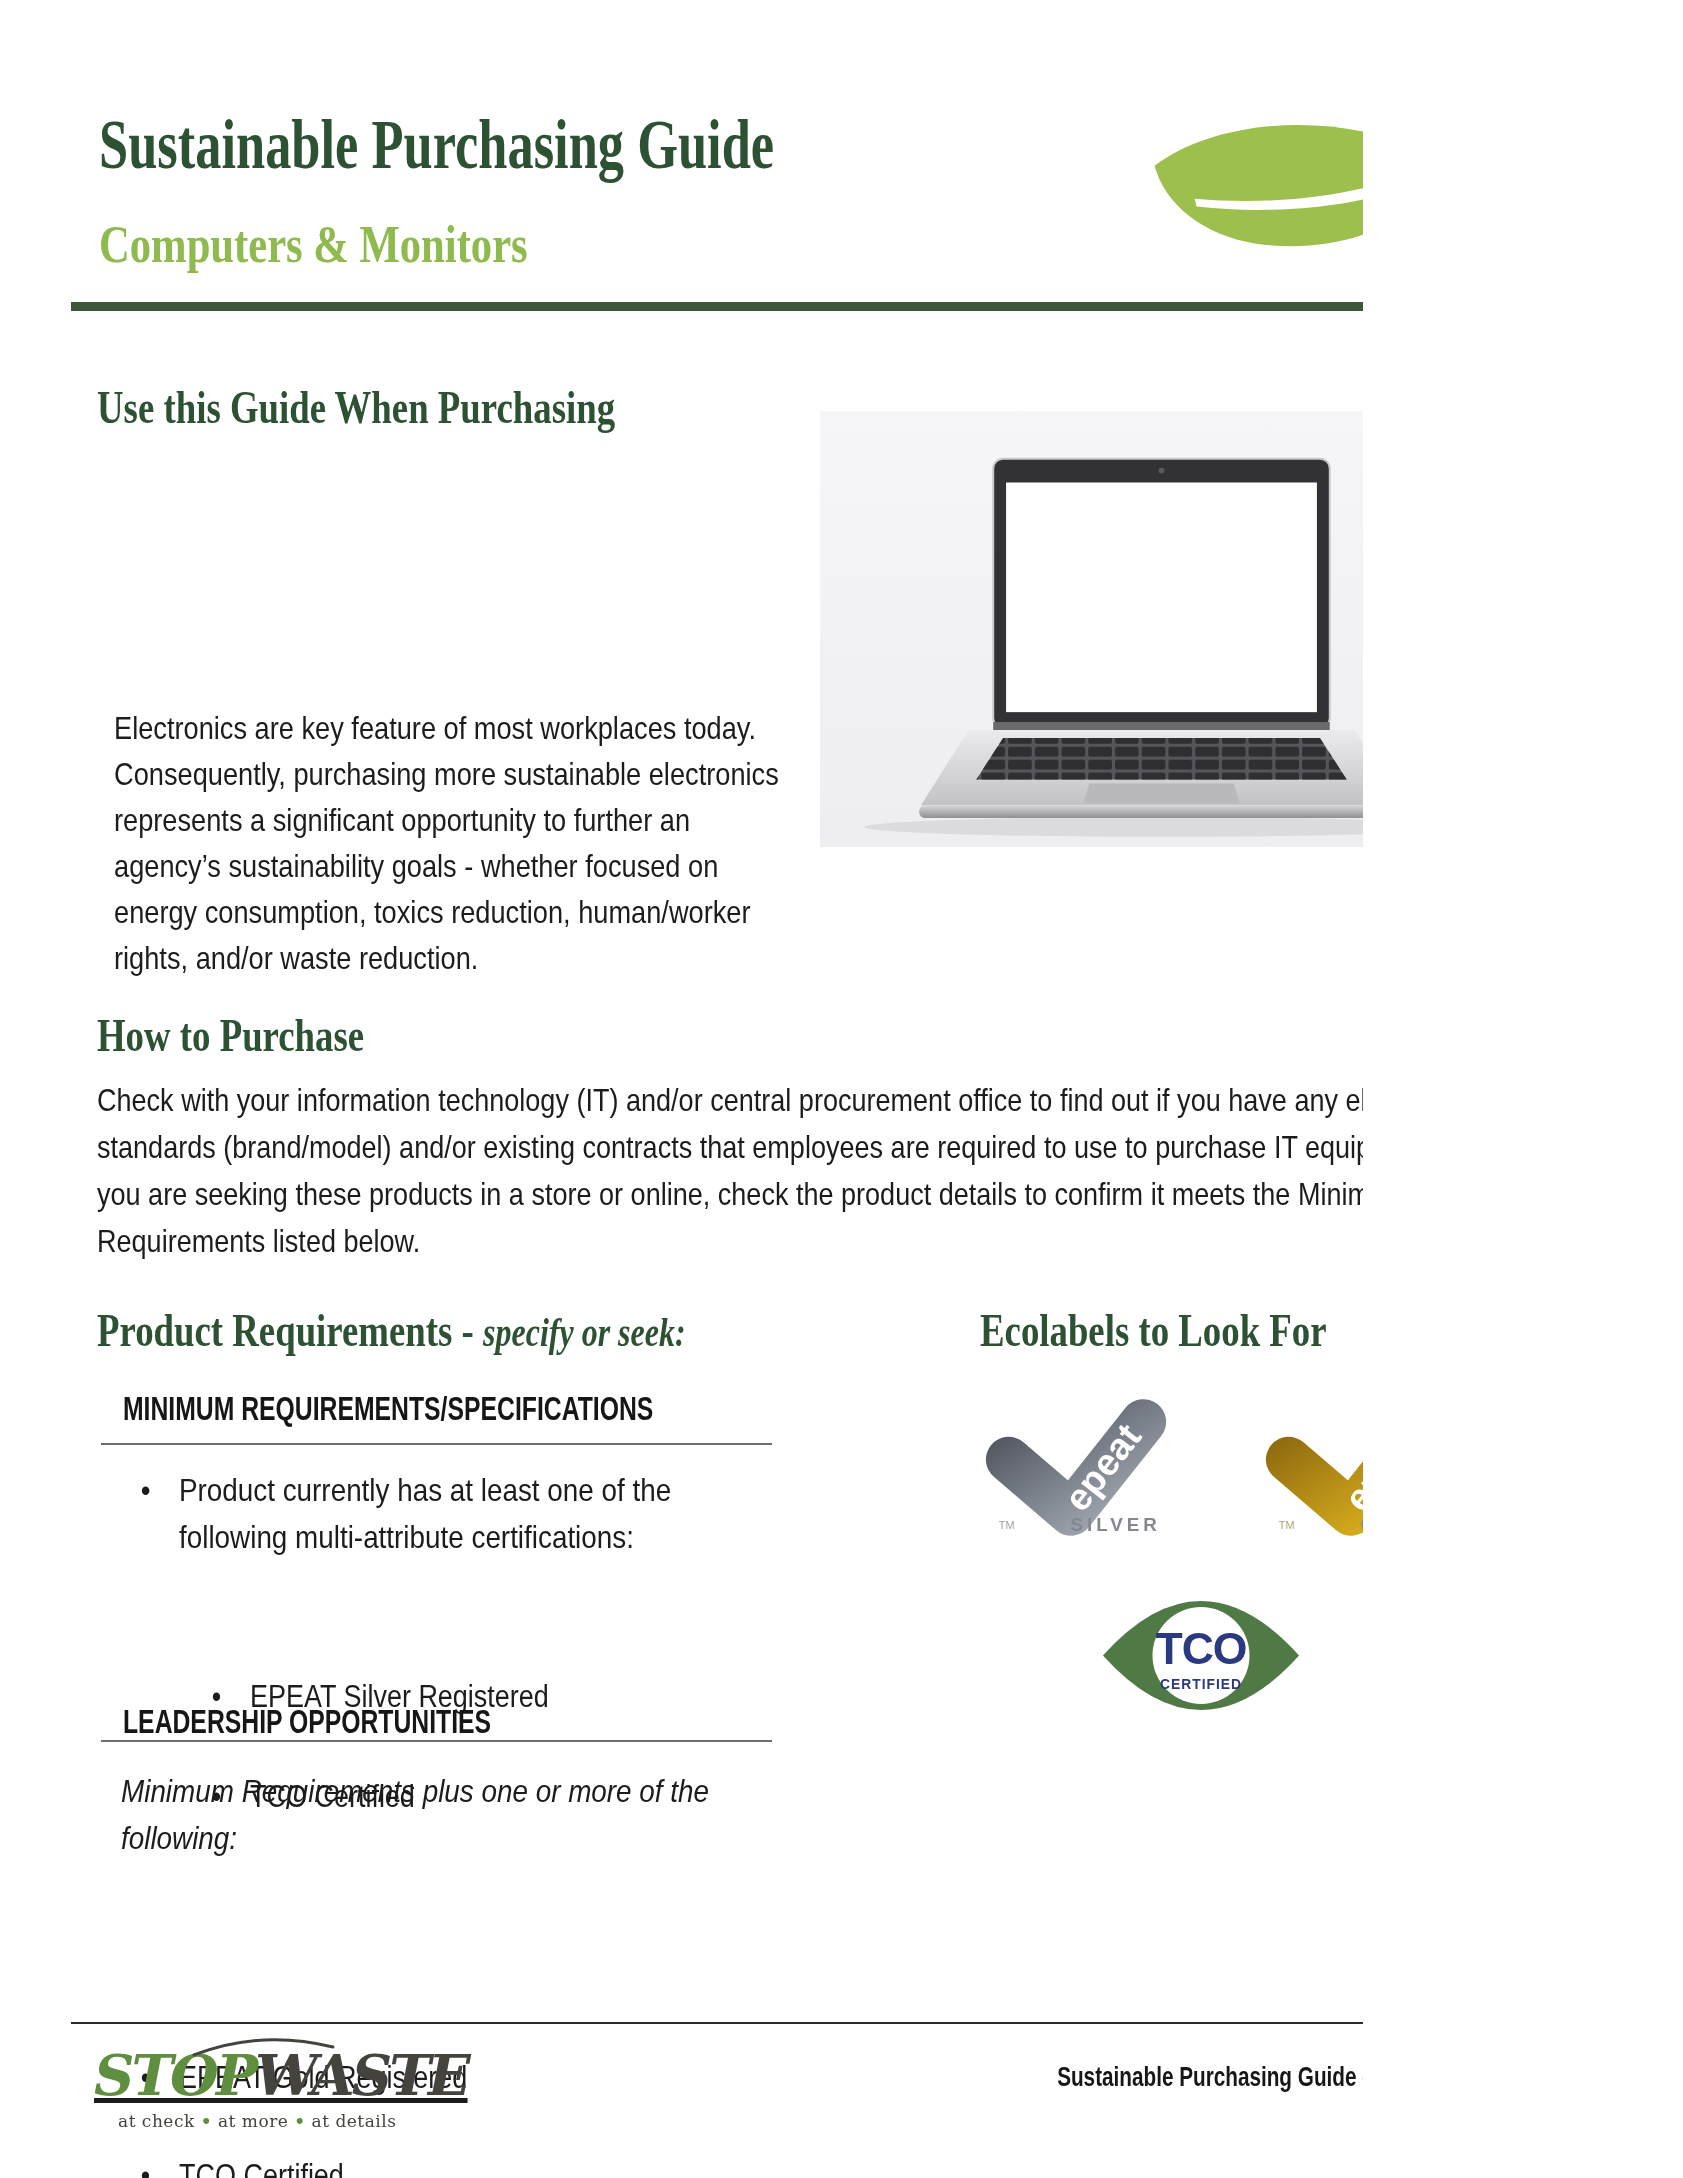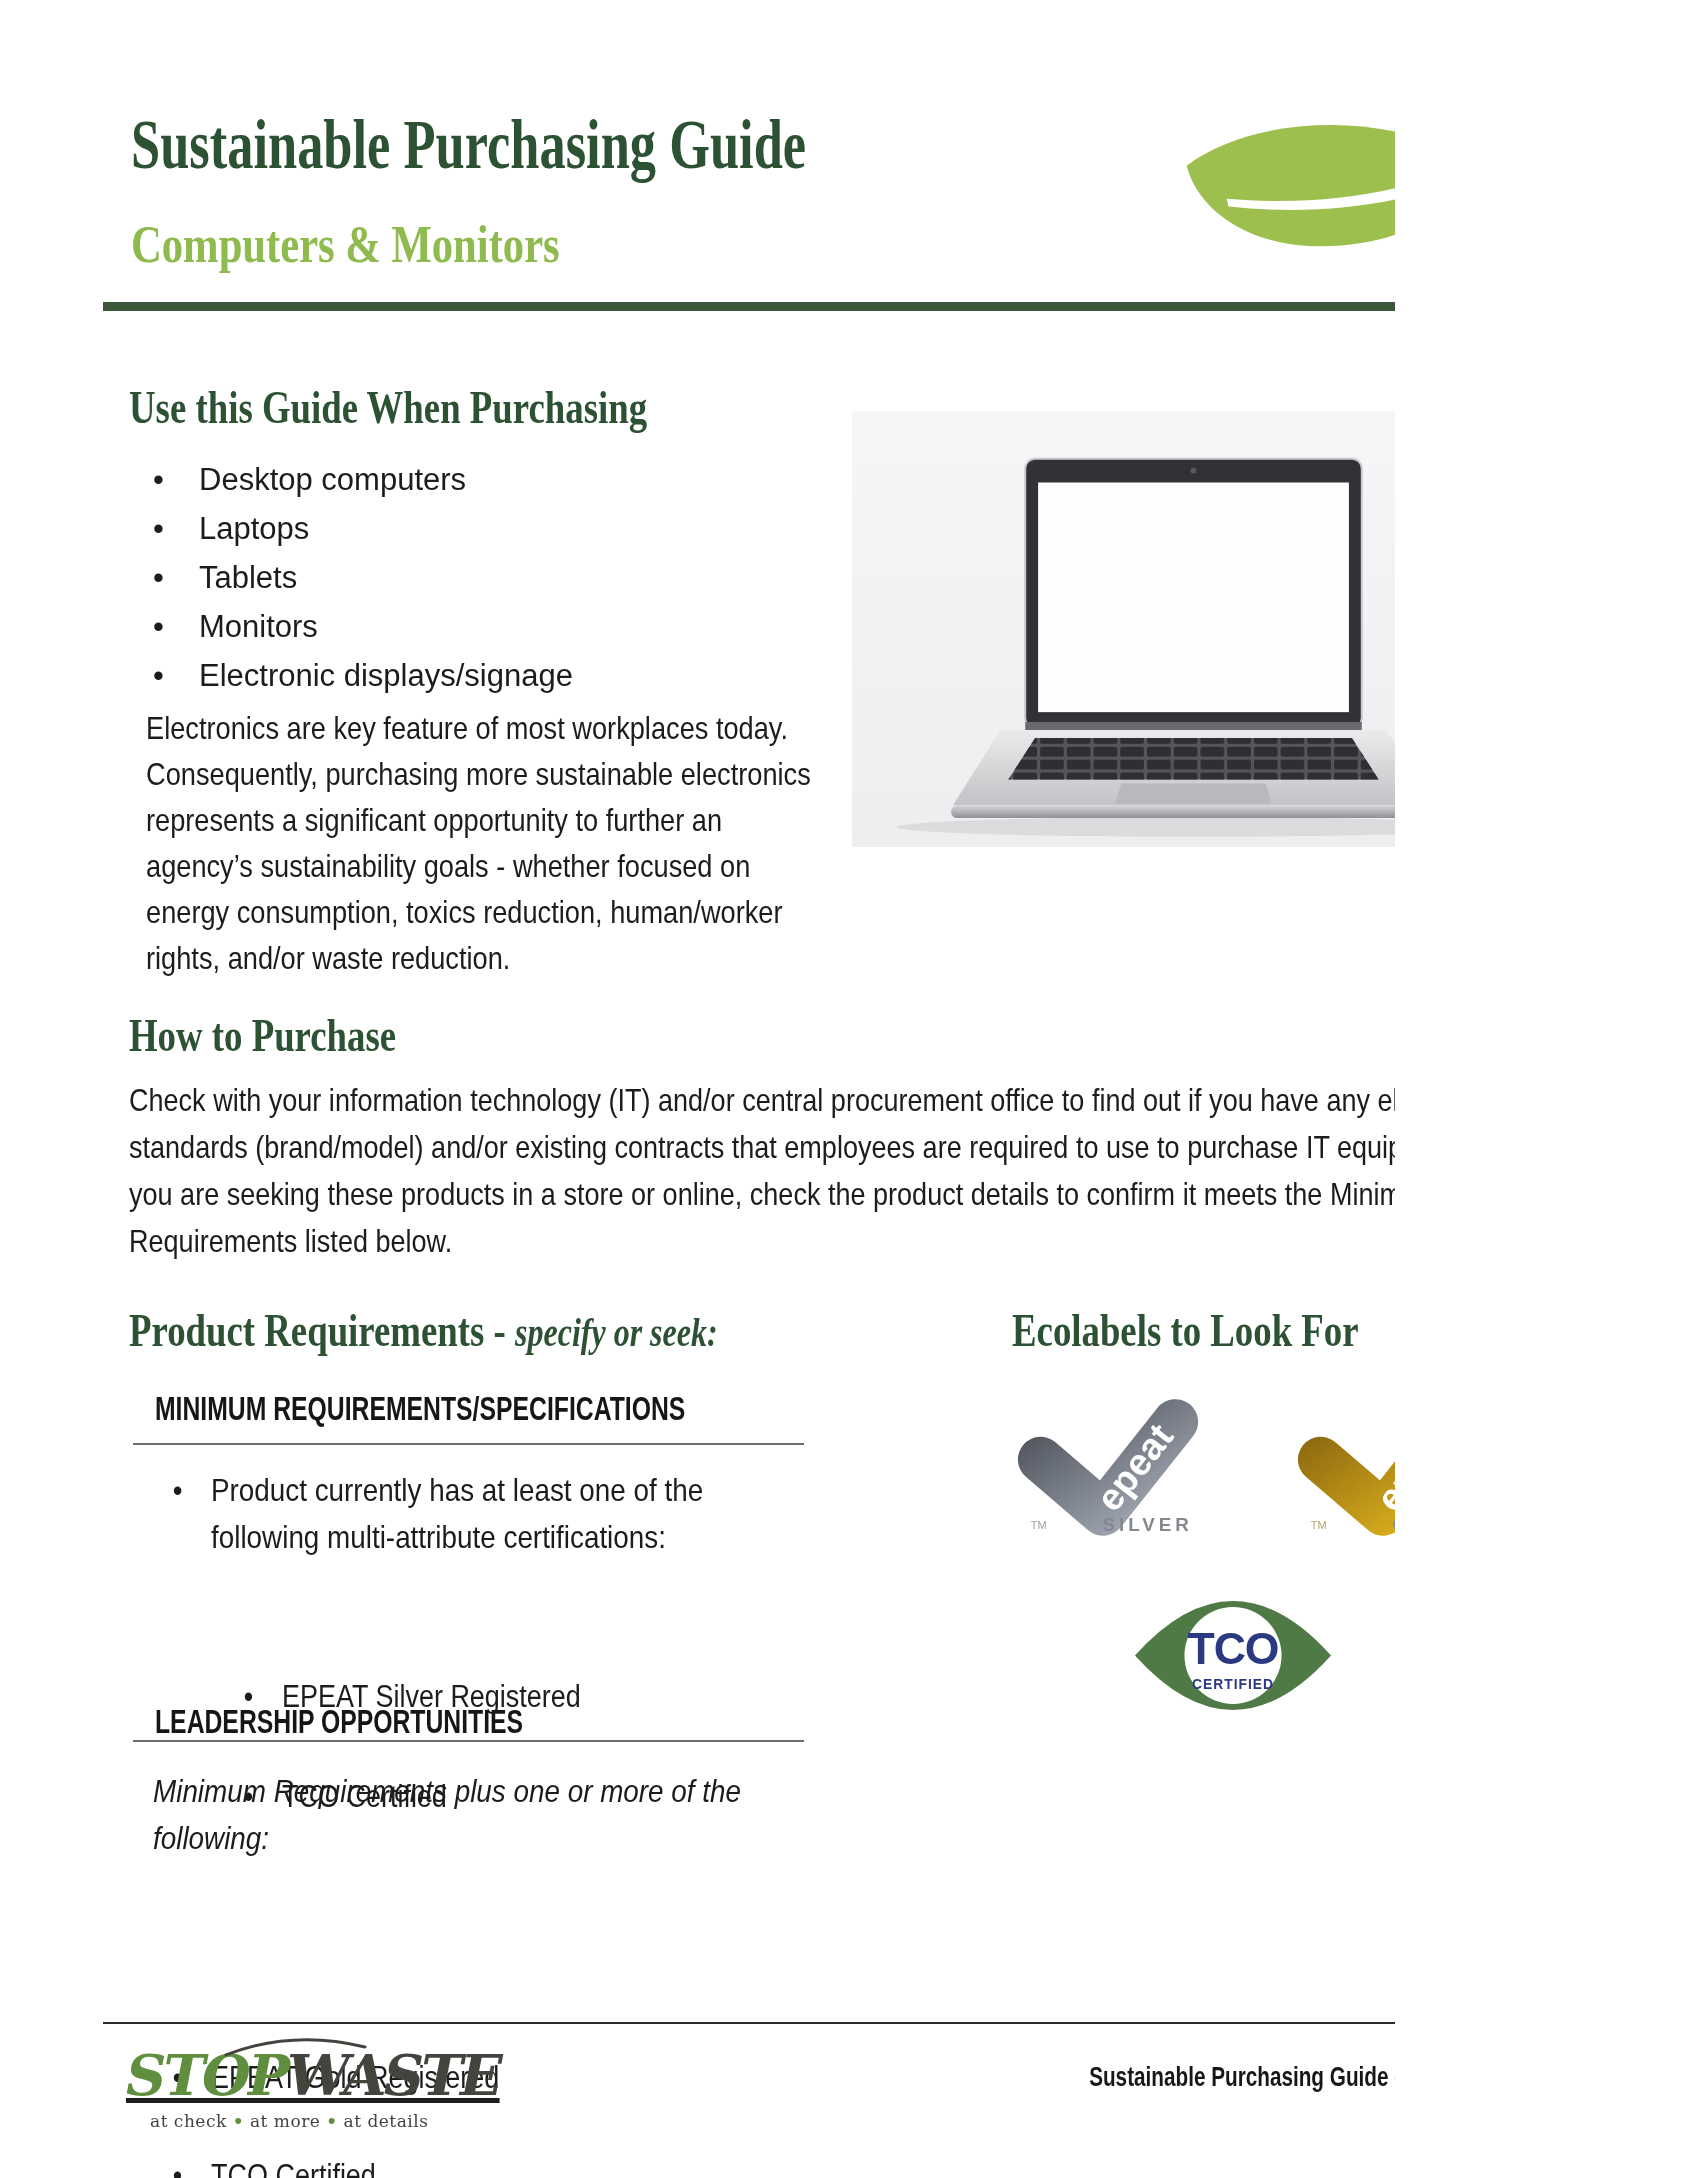--- a/index.html
+++ b/index.html
@@ -1,18 +1,18 @@
 <!DOCTYPE html>
 <html><head>
 <meta charset="utf-8">
 <style>
   html,body{margin:0;padding:0;background:#ffffff;}
   #page{
     position:relative;width:1363px;height:2178px;background:#ffffff;overflow:hidden;
-    font-family:"Liberation Sans",sans-serif;color:#1c1c1c;margin-left:32px;
+    font-family:"Liberation Sans",sans-serif;color:#1c1c1c;
   }
   .abs{position:absolute;}
   
   .h1{
     font-family:"Liberation Serif",serif;font-weight:bold;font-size:69px;line-height:1;
     color:#2d5133;transform:scaleX(0.76);transform-origin:0 50%;white-space:nowrap;
   }
   .h1.sub{font-size:52px;color:#8eba4e;transform:scaleX(0.82);}
   .h2{
     font-family:"Liberation Serif",serif;font-weight:bold;font-size:46px;line-height:1.05;
@@ -64,27 +64,20 @@
     <path d="M55,94 C150,102 232,88 302,60 L306,69 C240,100 150,112 57,102 Z" fill="#ffffff"></path>
     <circle cx="308" cy="42" r="22" fill="#2d4a2b"></circle>
     <path d="M236,88 C268,62 300,64 320,76 C350,94 354,128 331,157 C318,172 295,173 281,167 C297,148 301,126 289,108 C275,88 252,90 236,88 Z" fill="#2d4a2b"></path>
   </svg>
 
   <div class="abs green-rule-h" style="left:71px;top:302px;width:1514px;height:9px;"></div>
   <div class="abs green-rule-v" style="left:1577px;top:302px;width:8px;height:1683px;"></div>
 
   <div class="abs h2" style="left:97px;top:384px;">Use this Guide When Purchasing</div>
 
-  <div class="abs blist" style="left:117px;top:455px;width:693px;">
-    <div class="li">Desktop computers</div>
-    <div class="li">Laptops</div>
-    <div class="li">Tablets</div>
-    <div class="li">Monitors</div>
-    <div class="li">Electronic displays/signage</div>
-  </div>
 
   <div class="abs body-par cond85" style="left:114px;top:705px;width:792px;">Electronics are key feature of most workplaces today.  Consequently, purchasing more sustainable electronics represents a significant opportunity to further an agency’s sustainability goals - whether focused on energy consumption, toxics reduction, human/worker rights, and/or waste reduction.</div>
 
   <div class="abs laptop-wrap" style="left:820px;top:411px;width:683px;height:436px;">
     <svg width="683" height="436" viewBox="0 0 690 440">
       <defs>
         <linearGradient id="deckGrad" x1="0" y1="0" x2="0" y2="1">
           <stop offset="0" stop-color="#ebebed"></stop>
             <stop offset="1" stop-color="#c3c3c7"></stop>
         </linearGradient>

